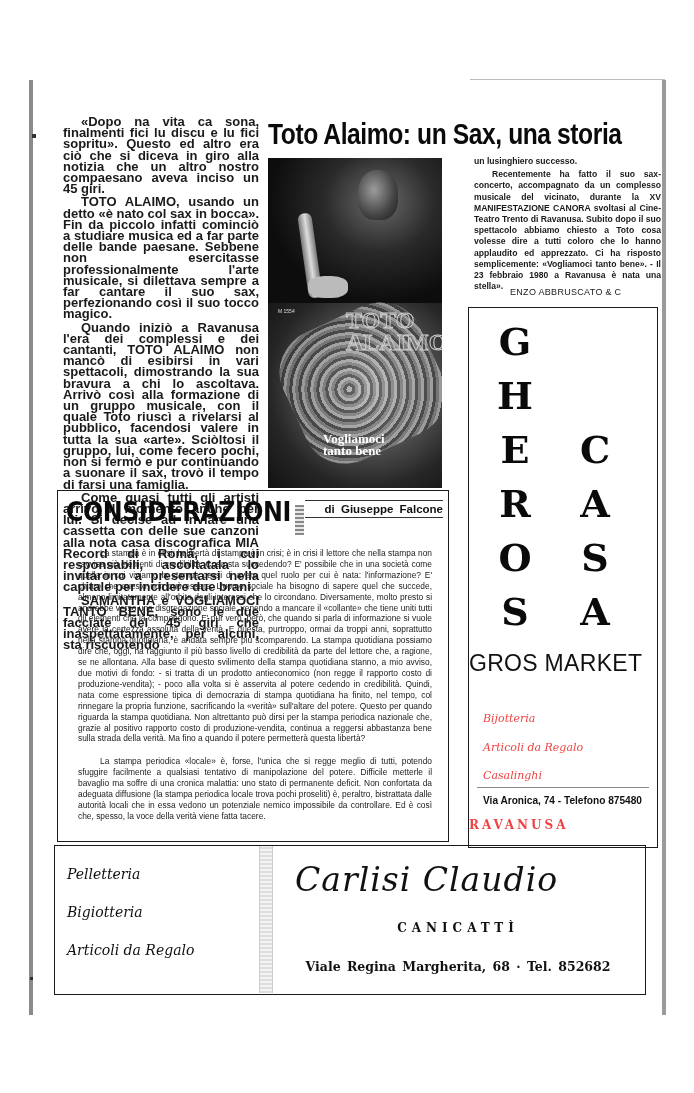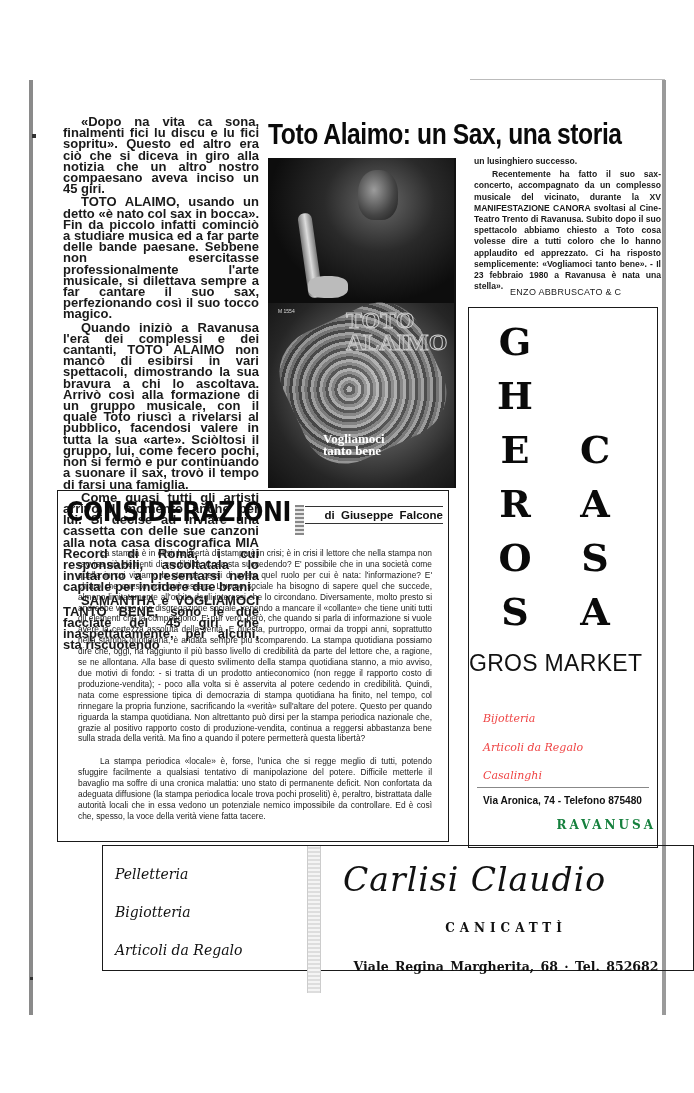--- a/index.html
+++ b/index.html
@@ -10,21 +10,21 @@
   .edge-left-tick2 { position: absolute; left: 30px; top: 977px; width: 3px; height: 3px; background: #333; }
   .edge-right { position: absolute; left: 662px; top: 80px; width: 4px; height: 935px; background: #9a9a9a; }
   .edge-top { position: absolute; left: 470px; top: 79px; width: 195px; height: 1px; background: #bbb; }
 
   
   .col-left { position: absolute; left: 63px; top: 116px; width: 196px; font-size: 13px; line-height: 11.2px; font-weight: bold; text-align: justify; color: #1a1a1a; }
   .col-left p { margin: 0 0 2px 0; text-indent: 18px; }
 
   .headline { position: absolute; left: 268px; top: 117px; width: 398px; font-size: 30px; font-weight: bold; font-family: "Liberation Sans", sans-serif; letter-spacing: -0.5px; white-space: nowrap; transform: scaleX(0.82); transform-origin: left top; color: #0a0a0a; line-height: 34px; }
 
-  .photo { position: absolute; left: 268px; top: 158px; width: 188px; height: 330px; background: #111; overflow: hidden; }
+  .photo { position: absolute; left: 268px; top: 158px; width: 174px; height: 330px; background: #111; overflow: hidden; }
   .photo-top { position: absolute; left: 0; top: 0; width: 186px; height: 145px;
     background: radial-gradient(ellipse at 60% 30%, #6a6a6a 0%, #2a2a2a 35%, #0d0d0d 70%), #111; }
   .photo-face { position: absolute; left: 90px; top: 12px; width: 40px; height: 50px; border-radius: 45% 45% 40% 40%; background: radial-gradient(ellipse at 40% 40%, #9c9c9c 0%, #444 60%, #1a1a1a 100%); }
   .photo-sax { position: absolute; left: 35px; top: 55px; width: 14px; height: 85px; background: linear-gradient(90deg, #777, #ddd, #777); transform: rotate(-8deg); border-radius: 6px; }
   .photo-hand { position: absolute; left: 40px; top: 118px; width: 40px; height: 22px; border-radius: 40%; background: #bbb; }
   .photo-bottom { position: absolute; left: 0; top: 145px; width: 186px; height: 185px;
     background: radial-gradient(ellipse at 55% 45%, #9a9a9a 0%, #5c5c5c 35%, #262626 70%, #111 100%); }
   .cover-pattern { position: absolute; left: 20px; top: 10px; width: 150px; height: 140px;
     background: repeating-radial-gradient(circle at 40% 50%, #ddd 0 3px, #444 3px 6px, #999 6px 9px); opacity: 0.55; transform: rotate(-25deg); border-radius: 30%; }
   .cover-title { position: absolute; left: 78px; top: 6px; font-size: 24px; font-weight: bold; color: transparent; -webkit-text-stroke: 1px #ccc; line-height: 22px; font-family: "Liberation Serif", serif; }
@@ -33,37 +33,37 @@
 
   .col-right { position: absolute; left: 474px; top: 156px; width: 187px; font-size: 8.6px; line-height: 11.2px; font-weight: bold; text-align: justify; color: #1a1a1a; }
   .col-right p { margin: 0 0 2px 0; }
   .col-right p.indent { text-indent: 18px; }
   .byline { position: absolute; left: 510px; top: 287px; font-size: 9px; font-weight: normal; letter-spacing: 0.3px; color: #1a1a1a; }
 
   
   .box-consid { position: absolute; left: 57px; top: 490px; width: 392px; height: 352px; border: 1.5px solid #1a1a1a; border-left-width: 1.5px; box-sizing: border-box; }
   .consid-title { position: absolute; left: 8px; top: 6px; font-size: 27px; font-weight: bold; font-family: "DejaVu Sans", sans-serif; letter-spacing: -0.5px; transform: scaleX(0.88); transform-origin: left top; line-height: 30px; color: #0a0a0a; }
   .consid-deco { position: absolute; left: 237px; top: 14px; width: 9px; height: 30px; background: repeating-linear-gradient(0deg, #555 0 2px, #ddd 2px 4px); opacity: 0.7; }
-  .consid-author { position: absolute; left: 247px; top: 15px; width: 138px; border-top: 1px solid #333; border-bottom: 1px solid #333; padding: 2px 0; font-size: 11.5px; font-weight: bold; text-align: right; color: #111; word-spacing: 3px; }
+  .consid-author { position: absolute; left: 247px; top: 9px; width: 138px; border-top: 1px solid #333; border-bottom: 1px solid #333; padding: 2px 0; font-size: 11.5px; font-weight: bold; text-align: right; color: #111; word-spacing: 3px; }
   .consid-body { position: absolute; left: 8px; top: 45px; width: 378px; font-size: 8.4px; line-height: 10.9px; text-align: justify; color: #1a1a1a; }
   .consid-body p { margin: 12px; text-indent: 22px; }
 
   
   .box-gheros { position: absolute; left: 468px; top: 307px; width: 190px; height: 541px; border: 1.5px solid #1a1a1a; box-sizing: border-box; }
   .gh-letter { position: absolute; font-family: "DejaVu Serif", serif; font-weight: bold; font-size: 38px; color: #0a0a0a; line-height: 40px; width: 40px; text-align: center; }
   .gh-col1 { left: 26px; }
   .gh-col2 { left: 106px; }
   .gh-market { position: absolute; left: 0; top: 342px; width: 187px; font-size: 23px; line-height: 27px; color: #111; letter-spacing: 0.3px; }
   .gh-script { position: absolute; left: 14px; font-family: "DejaVu Serif", serif; font-style: italic; font-size: 11px; color: #ef4444; }
   .gh-rule { position: absolute; left: 8px; top: 479px; width: 172px; height: 1px; background: #888; }
   .gh-addr { position: absolute; left: 0; top: 486px; width: 187px; text-align: center; font-size: 11.5px; font-weight: bold; transform: scaleX(0.88); color: #111; }
-  .gh-city { position: absolute; left: 0; top: 510px; width: 187px; text-align: right; font-family: "DejaVu Serif", serif; font-weight: bold; font-size: 12px; letter-spacing: 3px; color: #15803d; }
+  .gh-city { position: absolute; left: 0; top: 510px; width: 187px; text-align: left; font-family: "DejaVu Serif", serif; font-weight: bold; font-size: 12px; letter-spacing: 3px; color: #ef4444; }
 
   
-  .box-bottom { position: absolute; left: 54px; top: 845px; width: 592px; height: 126px; border: 1.5px solid #1a1a1a; box-sizing: border-box; margin-left: 48px; }
+  .box-bottom { position: absolute; left: 54px; top: 845px; width: 592px; height: 150px; border: 1.5px solid #1a1a1a; box-sizing: border-box; }
   .bottom-divider { position: absolute; left: 204px; top: 0; width: 12px; height: 147px; background: repeating-linear-gradient(0deg, #ddd 0 2px, #f4f4f4 2px 4px); border-left: 1px solid #ccc; border-right: 1px solid #ccc; }
   .left-script { position: absolute; left: 12px; font-family: "DejaVu Serif", serif; font-style: italic; font-size: 14px; color: #111; }
   .carlisi-name { position: absolute; left: 240px; top: 14px; font-family: "DejaVu Serif", serif; font-style: italic; font-size: 33px; color: #111; letter-spacing: 1px; }
   .carlisi-city { position: absolute; left: 216px; top: 75px; width: 374px; text-align: center; font-family: "DejaVu Serif", serif; font-weight: bold; font-size: 12px; letter-spacing: 5px; color: #111; }
   .carlisi-addr { position: absolute; left: 216px; top: 113px; width: 374px; text-align: center; font-family: "DejaVu Serif", serif; font-weight: bold; font-size: 12.5px; color: #111; word-spacing: 2px; }
 </style>
 </head>
 <body>
 
 <div class="edge-left"></div>

